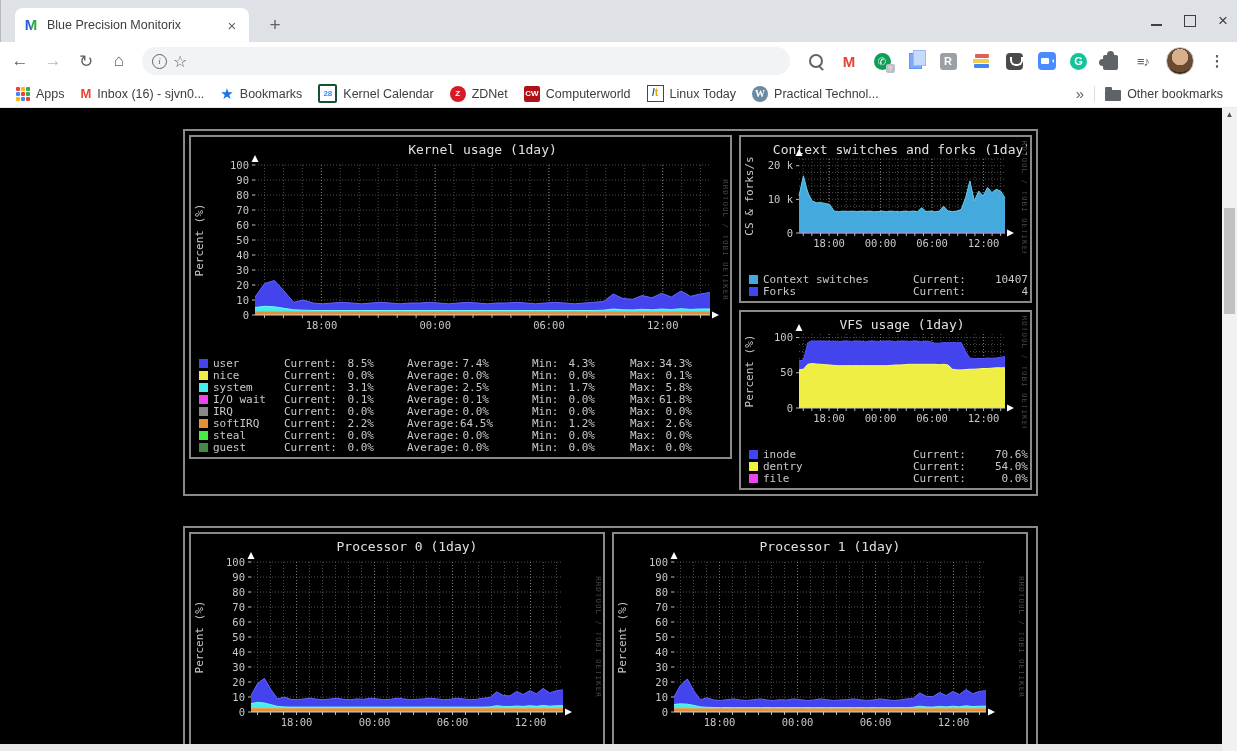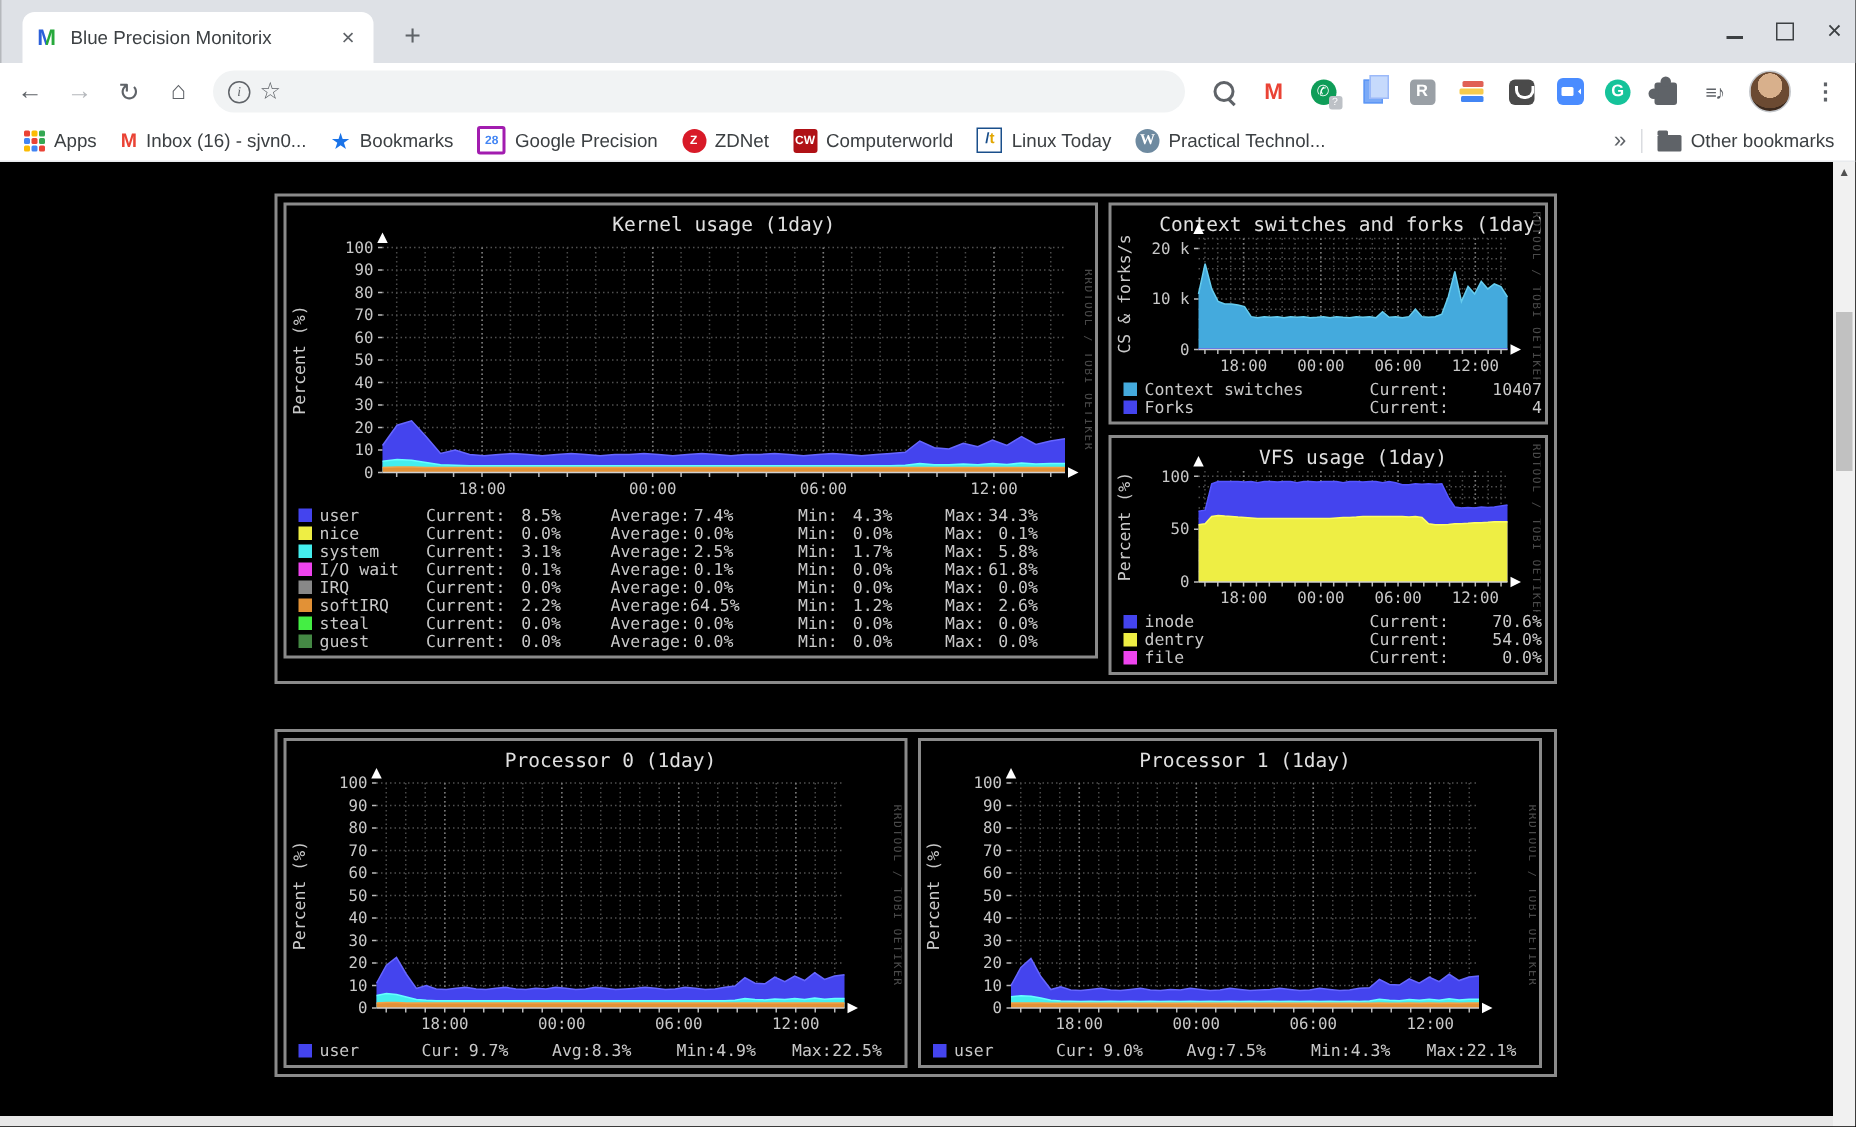--- a/index.html
+++ b/index.html
@@ -50,21 +50,21 @@
   .puzzle:before{content:"";position:absolute;left:4px;top:-4px;width:7px;height:7px;border-radius:50%;background:#5f6368;}
   .puzzle:after{content:"";position:absolute;left:-4px;top:4px;width:7px;height:7px;border-radius:50%;background:#5f6368;}
   .playlist{color:#5f6368;font-size:13px;letter-spacing:-1px;}
   .avatar{width:26px;height:26px;border-radius:50%;background:radial-gradient(circle at 50% 35%,#d8b08c 0 38%,#6b4a32 39% 70%,#3c2a1e 71%);border:1px solid #c5c8cc;}
   .kebab{color:#5f6368;font-size:15px;font-weight:bold;}
   .bookmarksbar{position:absolute;left:0;top:80px;width:1237px;height:28px;background:#fff;display:flex;align-items:center;border-bottom:1px solid #e8eaed;box-sizing:border-box;}
   .bm{display:flex;align-items:center;gap:6px;margin-left:16px;font-size:12.5px;color:#3c4043;white-space:nowrap;}
   .appsgrid{display:grid;grid-template-columns:repeat(3,4px);grid-gap:1px;}
   .appsgrid i{width:4px;height:4px;border-radius:1px;}
   .bm-star{color:#1a73e8;font-size:15px;}
-  .cal{width:15px;height:15px;background:#fff;border:2px solid #a21caf;border-radius:2px;color:#4285f4;font-size:8px;font-weight:bold;line-height:15px;text-align:center;}
+  .cal{width:15px;height:15px;background:#fff;border:2px solid #14532d;border-radius:2px;color:#4285f4;font-size:8px;font-weight:bold;line-height:15px;text-align:center;}
   .zdnet{width:16px;height:16px;border-radius:50%;background:#d81a28;color:#fff;font-size:8px;font-weight:bold;line-height:16px;text-align:center;}
   .cw{width:16px;height:16px;background:#b01116;color:#fff;font-size:8px;font-weight:bold;line-height:16px;text-align:center;border-radius:2px;}
   .lt{width:15px;height:15px;background:#fff;border:1px solid #1a4f8b;font-size:10px;font-weight:bold;line-height:14px;text-align:center;color:#1a4f8b;}
   .lt b{color:#e2a600;}
   .wp{width:16px;height:16px;border-radius:50%;background:#6e8aa0;color:#fff;font-size:10px;font-weight:bold;line-height:16px;text-align:center;font-family:"Liberation Serif",serif;}
   .bm-right{margin-left:auto;display:flex;align-items:center;gap:10px;margin-right:14px;}
   .chev{color:#5f6368;font-size:15px;}
   .bmdivider{width:1px;height:16px;background:#dadce0;}
   .folder{width:16px;height:11px;background:#5f6368;border-radius:1px;position:relative;margin-top:3px;}
   .folder:before{content:"";position:absolute;left:0;top:-3px;width:7px;height:3px;background:#5f6368;border-radius:1px 1px 0 0;}
@@ -77,21 +77,21 @@
   .content{position:absolute;left:183px;top:17px;width:860px;}
   .section-header{width:855px;box-sizing:border-box;border:2px solid #8a8a8a;background:#1e1e1e;
       color:#b5a800;font-weight:bold;font-size:15px;padding:1px 9px 2px;}
   .section-frame{width:855px;box-sizing:border-box;margin-top:4px;border:2px solid #8a8a8a;background:#000;
       padding:4px;display:flex;gap:7px;align-items:flex-start;}
   .panel{border:2px solid #8a8a8a;background:#000;padding:4px 2px 4px 2px;box-sizing:border-box;}
   .rightcol{display:flex;flex-direction:column;gap:7px;}
   .gap{height:26px;}
   
   .graph svg text{font-family:"DejaVu Sans Mono",monospace;}
-  .legend{font-family:"DejaVu Sans Mono",monospace;font-size:11px;color:#c8c8c8;margin-top:0;}
+  .legend{font-family:"DejaVu Sans Mono",monospace;font-size:11px;color:#c8c8c8;margin-top:20px;}
   .lrow{display:flex;align-items:center;height:12px;padding-left:6px;}
   .lsw{width:9px;height:9px;flex:none;margin-right:5px;}
   .lnm{flex:none;white-space:nowrap;overflow:hidden;}
   .lgrp{display:flex;justify-content:space-between;flex:none;}
 </style>
 </head>
 <body>
 
 <div class="titlebar">
   <div class="tab">
@@ -179,21 +179,21 @@
   <span class="bm">
     <span class="gmailM" style="font-size:13px">M</span>
     <span>Inbox (16) - sjvn0...</span>
   </span>
   <span class="bm">
     <span class="bm-star">★</span>
     <span>Bookmarks</span>
   </span>
   <span class="bm">
     <span class="cal">28</span>
-    <span>Google Precision</span>
+    <span>Kernel Calendar</span>
   </span>
   <span class="bm">
     <span class="zdnet">Z</span>
     <span>ZDNet</span>
   </span>
   <span class="bm">
     <span class="cw">CW</span>
     <span>Computerworld</span>
   </span>
   <span class="bm">

